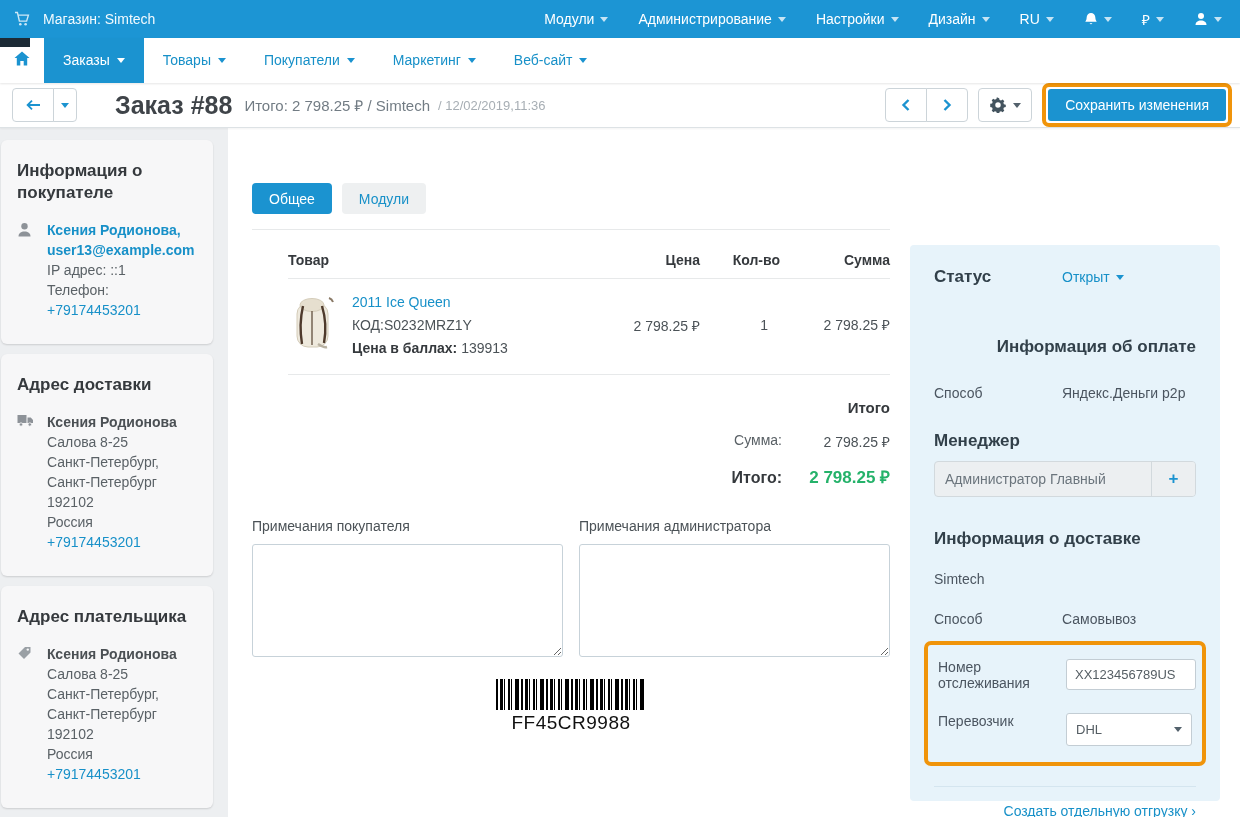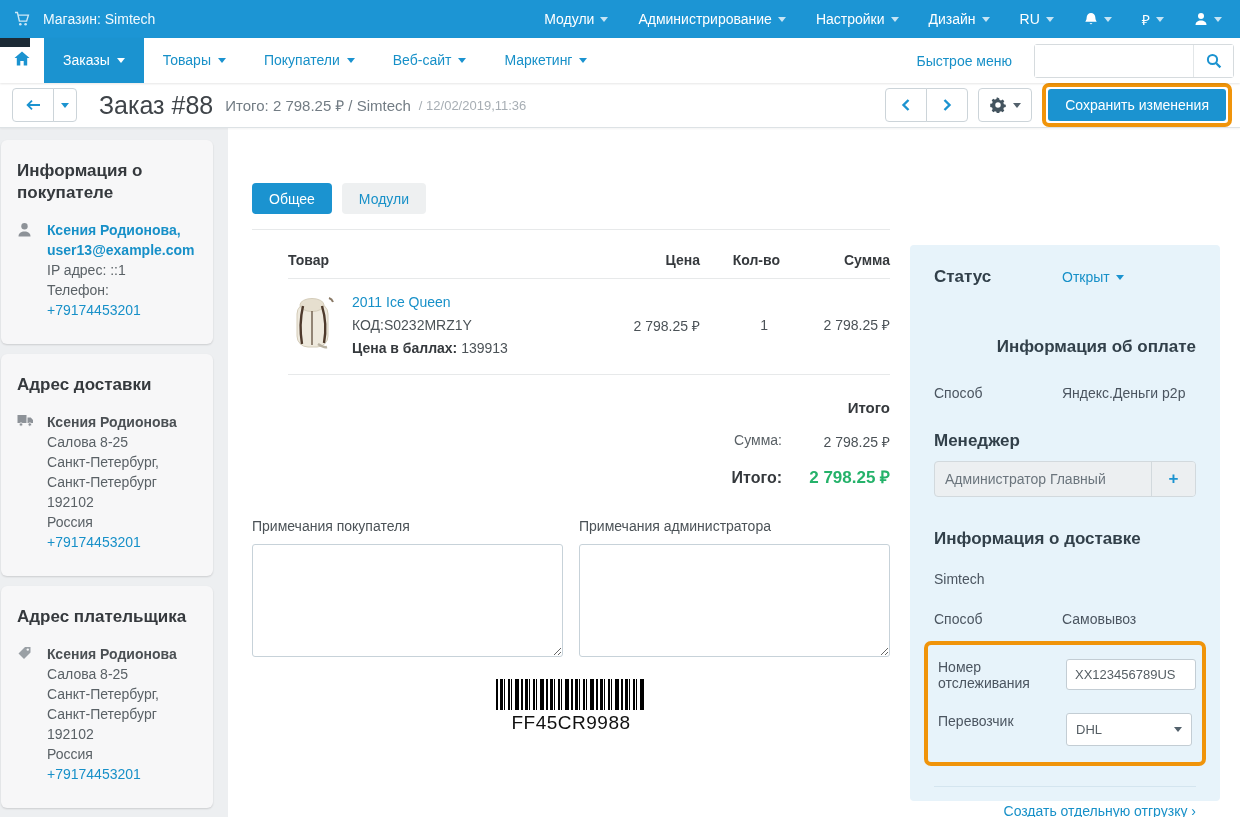--- a/index.html
+++ b/index.html
@@ -41,21 +41,21 @@
   .pagehead { position:absolute; top:83px; left:0; right:0; height:45px; background:#fff;
               border-bottom:1px solid #dde2e5; box-shadow:0 1px 2px rgba(0,0,0,.05);
               display:flex; align-items:center; padding:0 8px 0 12px; z-index:4; }
   .btn { background:#fff; border:1px solid #ccd4d9; height:34px; display:inline-flex;
          align-items:center; justify-content:center; cursor:pointer; }
   .btn-grp { display:flex; }
   .btn-grp .btn:first-child { border-radius:4px 0 0 4px; }
   .btn-grp .btn:last-child { border-radius:0 4px 4px 0; margin-left:-1px; }
   .btn-back { width:42px; }
   .btn-split { width:24px; }
-  .ord-title { font-size:25px; color:#3f4449; margin-left:22px; white-space:nowrap; }
+  .ord-title { font-size:25px; color:#3f4449; margin-left:38px; white-space:nowrap;font-weight:bold; }
   .ord-sub { font-size:15px; color:#727c84; margin-left:12px; white-space:nowrap; }
   .ord-date { font-size:13px; color:#a7aeb4; margin-left:8px; white-space:nowrap; }
   .ph-right { margin-left:auto; display:flex; align-items:center; gap:10px; }
   .btn-nav { width:42px; }
   .btn-gear { width:54px; gap:7px; border-radius:4px; }
   .hl-ring { border:4px solid #f0940a; border-radius:7px; padding:2px; background:#fff; }
   .save-btn { background:#1b93d0; color:#fff; border:0; border-radius:3px; padding:8px 17px;
               font-size:14px; font-family:"Liberation Sans",sans-serif; cursor:pointer; white-space:nowrap; }
 
   
@@ -227,41 +227,27 @@
       </span>
     <span class="nav-item">
         <span>Товары</span>
         <i class="caret-b"></i>
       </span>
     <span class="nav-item">
         <span>Покупатели</span>
         <i class="caret-b"></i>
       </span>
     <span class="nav-item">
+        <span>Маркетинг</span>
+        <i class="caret-b"></i>
+      </span>
+    <span class="nav-item">
         <span>Веб-сайт</span>
         <i class="caret-b"></i>
       </span>
-    <span class="nav-item">
-        <span>Маркетинг</span>
-        <i class="caret-b"></i>
-      </span>
-    <span class="nav-right">
-      <span class="quick-menu">Быстрое меню</span>
-      <span class="searchbox">
-        <input type="text" style="">
-        <span class="search-btn">
-          <span>
-              <svg width="16" height="16" viewBox="0 0 16 16">
-                <circle cx="6.5" cy="6.5" r="4.6" fill="none" stroke="#1b93d0" stroke-width="2"></circle>
-                <line x1="10.2" y1="10.2" x2="14.4" y2="14.4" stroke="#1b93d0" stroke-width="2.2"></line>
-              </svg>
-            </span>
-        </span>
-      </span>
-    </span>
   </nav>
 
   <div class="pagehead">
     <span class="btn-grp">
       <span class="btn btn-back">
         <span>
             <svg width="15" height="12" viewBox="0 0 15 12">
               <path d="M14 6H2.2 M6 1.6 1.6 6 6 10.4" fill="none" stroke="#1b93d0" stroke-width="1.8"></path>
             </svg>
           </span>

